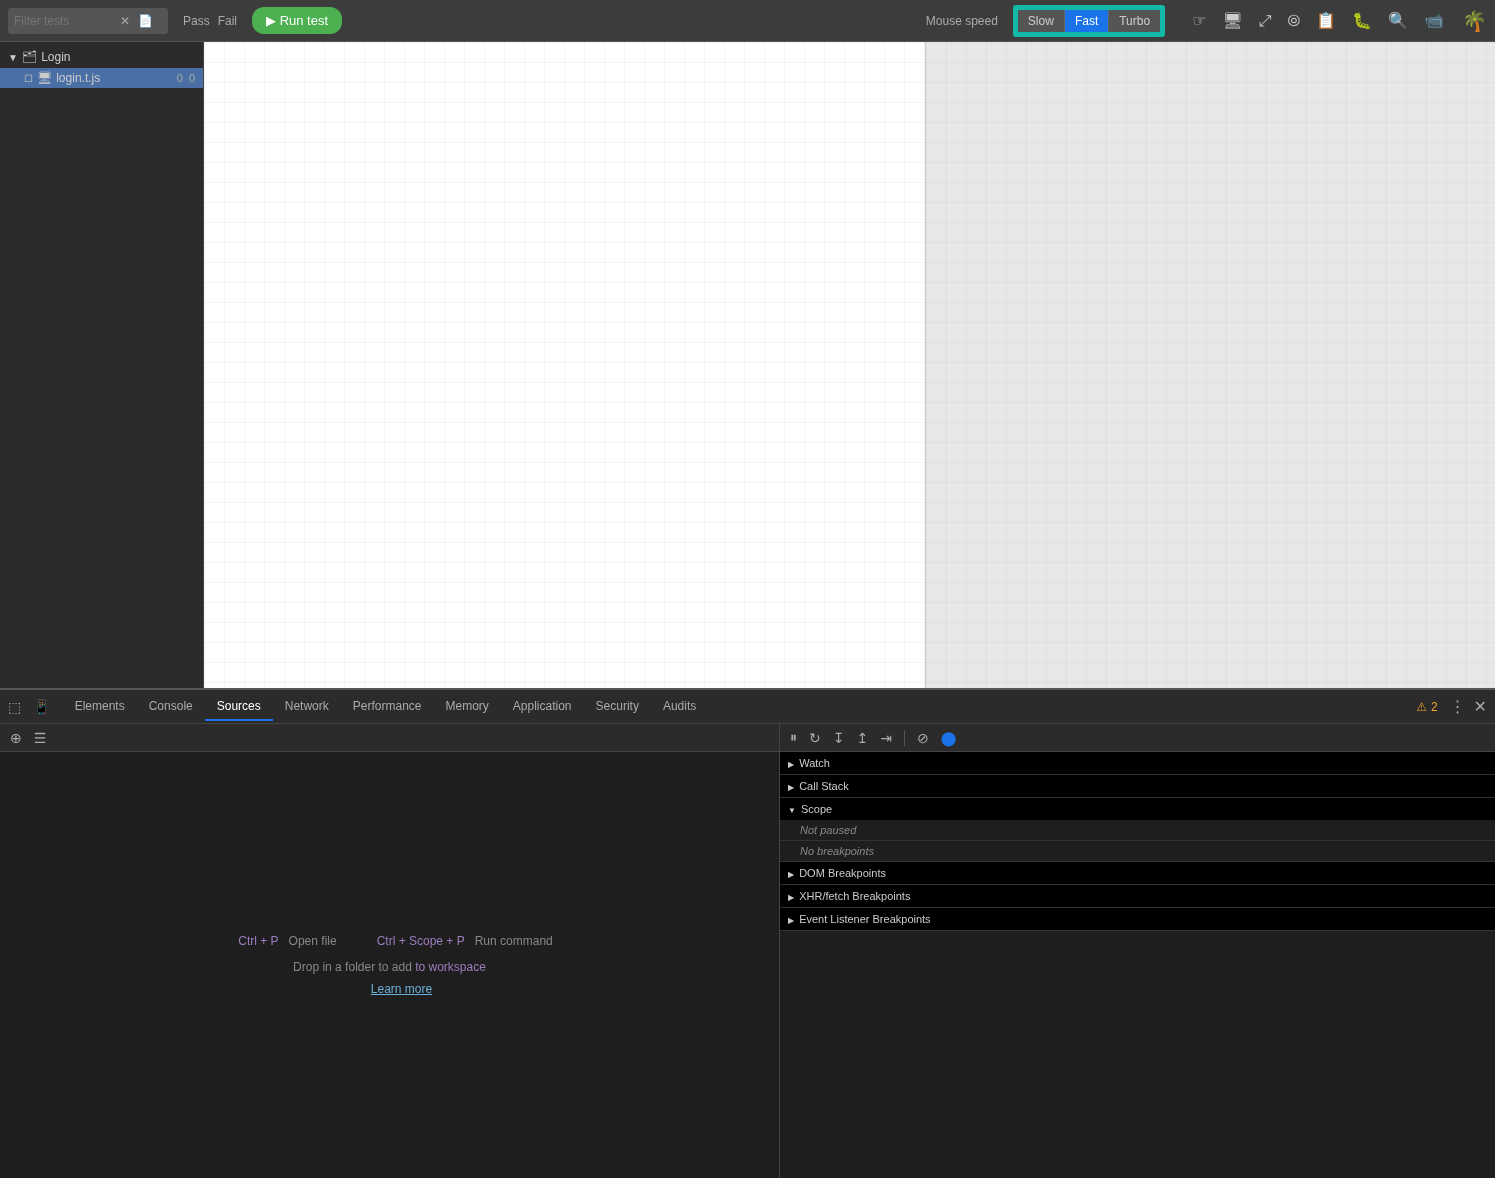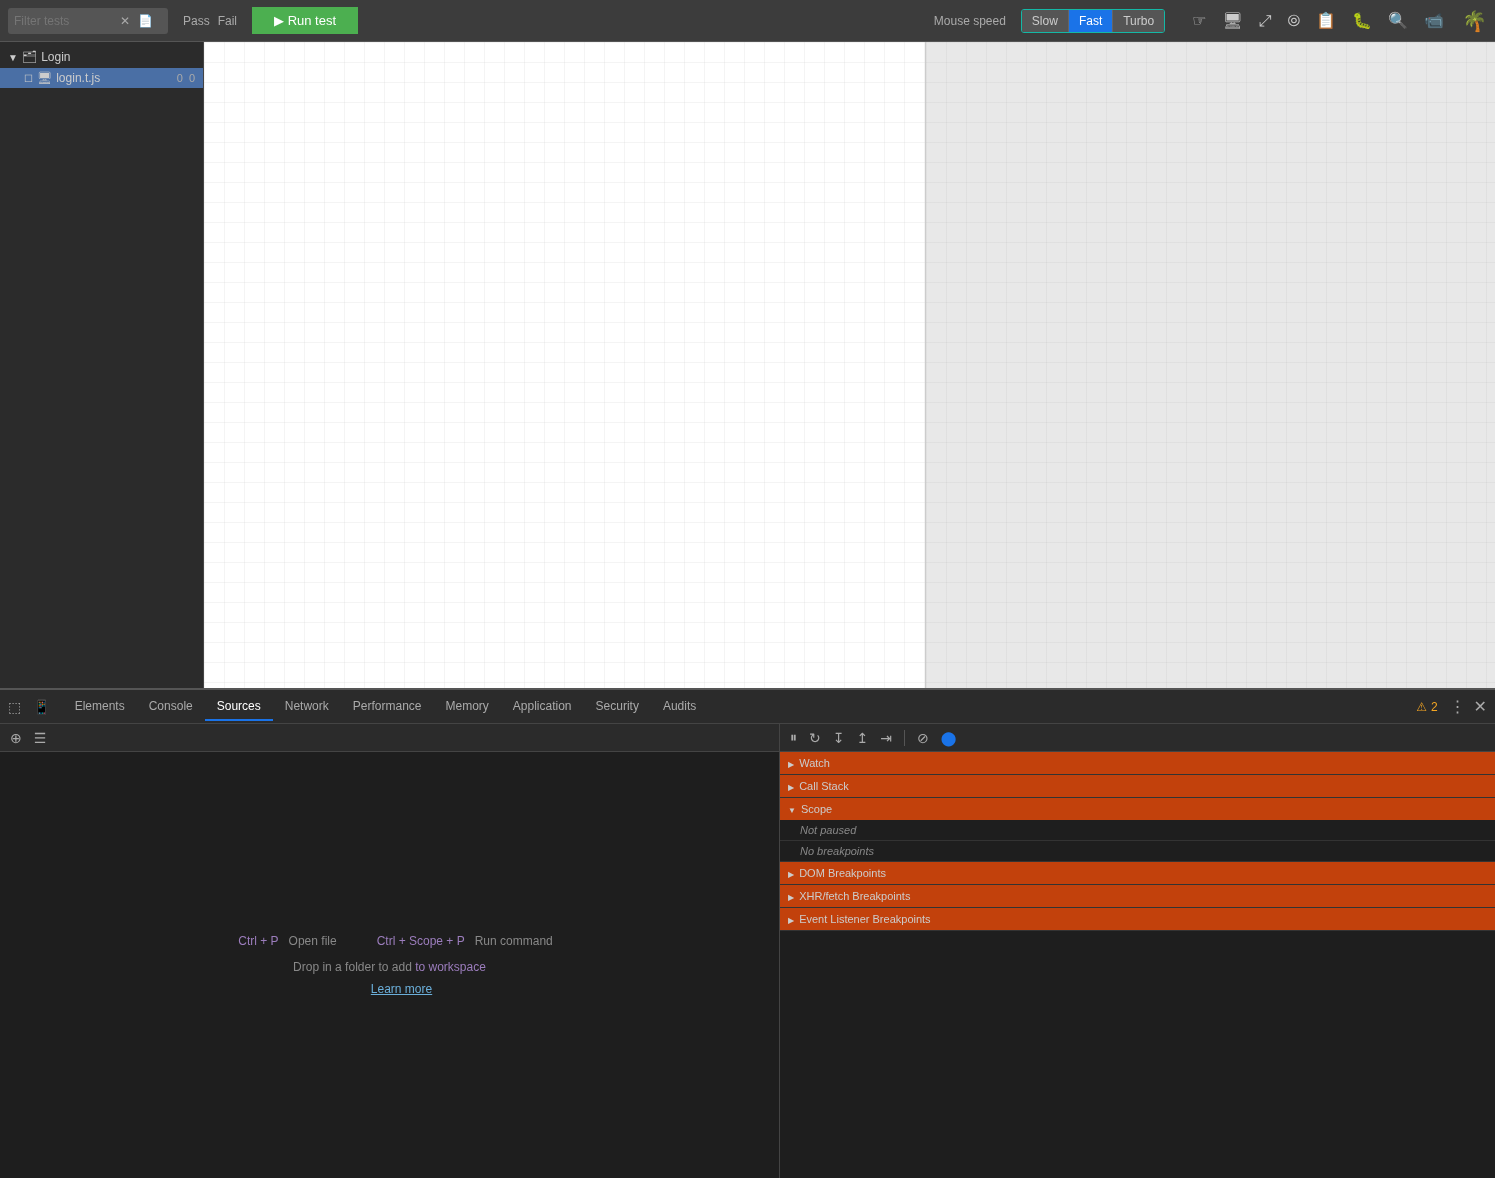--- a/index.html
+++ b/index.html
@@ -45,34 +45,34 @@
       display: flex;
       gap: 8px;
       color: #aaa;
       font-size: 12px;
     }
     .pass-fail span { cursor: pointer; }
     .run-test-btn {
       background: #4caf50;
       color: white;
       border: none;
-      border-radius: 0;
-      padding: 6px 22px;
+      border-radius: 12px;
+      padding: 6px 14px;
       font-size: 13px;
       cursor: pointer;
       display: flex;
       align-items: center;
       gap: 5px;
       font-weight: 500;
     }
     .spacer { flex: 1; }
     .mouse-speed-label { color: #aaa; font-size: 12px; }
     .speed-group {
       display: flex;
-      border: 1px solid #14b8a6;
+      border: 5px solid #14b8a6;
       border-radius: 3px;
       overflow: hidden;
     }
     .speed-btn {
       background: #555;
       border: none;
       color: #ccc;
       padding: 4px 10px;
       cursor: pointer;
       font-size: 12px;
@@ -380,21 +380,21 @@
       border-bottom: 1px solid #333;
     }
     .debug-section-header {
       display: flex;
       align-items: center;
       padding: 5px 8px;
       cursor: pointer;
       gap: 5px;
       font-size: 11px;
       color: #ccc;
-      background: #c2410c;
+      background: #000000;
     }
     .pause-row {
       display: flex;
       align-items: center;
       padding: 6px 10px;
       gap: 6px;
     }
     .pause-checkbox {
       width: 12px;
       height: 12px;

